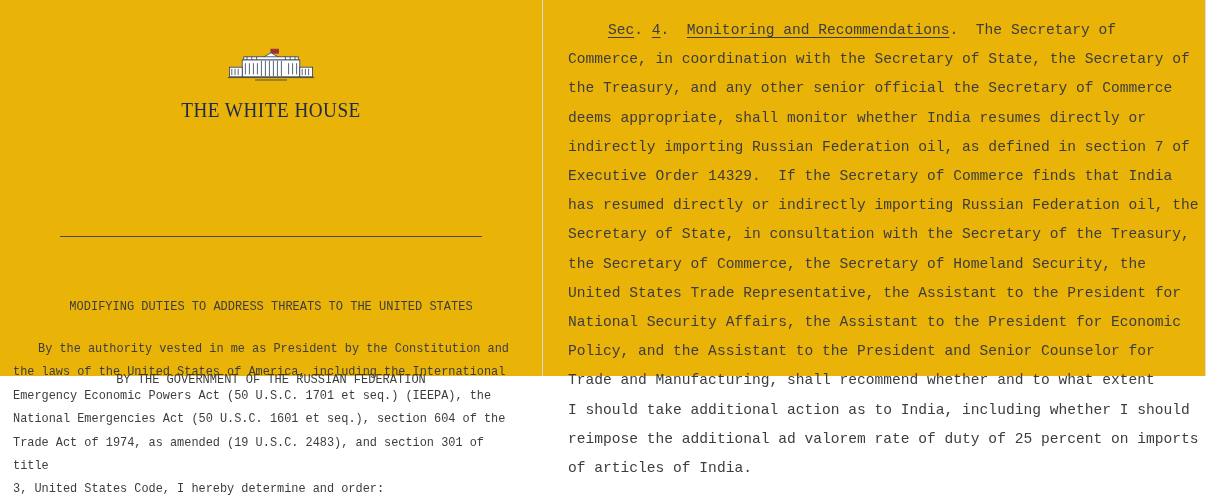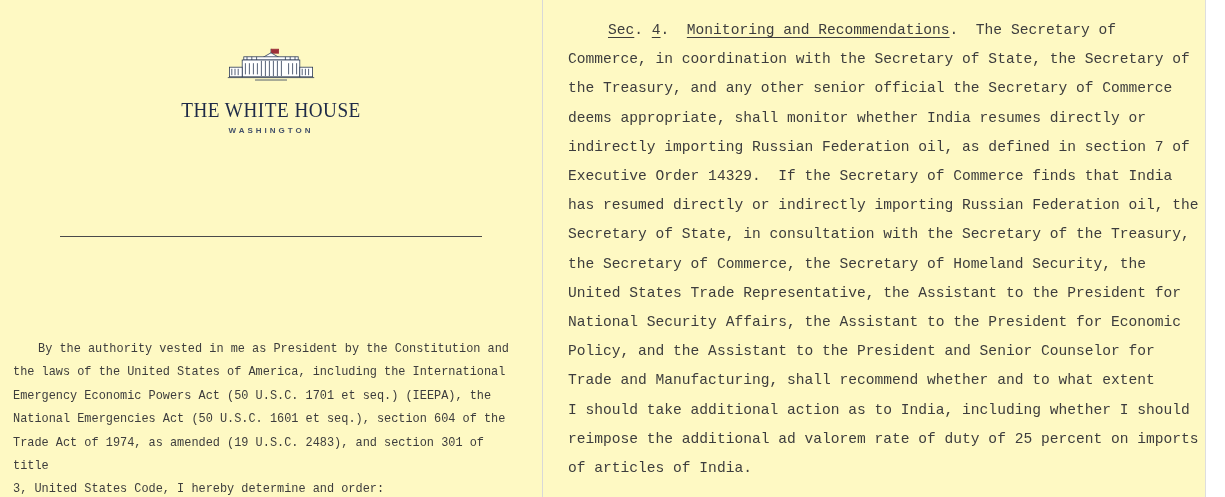--- a/index.html
+++ b/index.html
@@ -1,21 +1,21 @@
 <!DOCTYPE html>
 <html><head>
 <meta charset="utf-8">
 <style>
   html, body { margin: 0; padding: 0; background: #ffffff; }
   body {
     width: 1225px; height: 497px; position: relative; overflow: hidden;
     font-family: "Liberation Mono", "DejaVu Sans Mono", monospace;
     color: #3d3d3d;
   }
-  .page { position: absolute; top: 0; height: 497px; background: #fef9c3; }
+  .page { position: absolute; top: 0; height: 376px; background: #eab308; }
   .page-left  { left: 0; width: 542px; border-right: 1px solid #d8d8d8; }
   .page-right { left: 543px; width: 662px; border-right: 1px solid #dedede; }
 
   
   .letterhead { position: absolute; top: 47px; left: 0; width: 100%; text-align: center; }
   .wh-logo { display: block; margin: 0 auto; }
   .wh-title {
     margin-top: 2px;
     font-family: "Liberation Serif", "DejaVu Serif", serif;
     font-size: 20px; color: #1e2a47; letter-spacing: 0.5px;
@@ -80,25 +80,28 @@
 
         <rect x="8" y="24" width="16" height="12" fill="#ffffff"></rect>
         <rect x="96" y="24" width="16" height="12" fill="#ffffff"></rect>
         <path d="M11 26V34 M15 26V34 M19 26V34 M99 26V34 M103 26V34 M107 26V34"></path>
 
         <line x1="6" y1="37" x2="114" y2="37"></line>
         <line x1="40" y1="40" x2="80" y2="40"></line>
       </g>
     </svg>
     <div class="wh-title">THE WHITE HOUSE</div>
-    <div class="wh-sub">WASHINGTON</div>
   </div>
 
 
   <div class="divider"></div>
 
+  <div class="doc-title">
+    <div>MODIFYING DUTIES TO ADDRESS THREATS TO THE UNITED STATES</div>
+    <div>BY THE GOVERNMENT OF THE RUSSIAN FEDERATION</div>
+  </div>
 
   <div class="body-block left-body"><div class="tline indent"><span>By the authority vested in me as President by the Constitution and</span></div><div class="tline"><span>the laws of the United States of America, including the International</span></div><div class="tline"><span>Emergency Economic Powers Act (50 U.S.C. 1701 </span><span class="it">et seq.</span><span>) (IEEPA), the</span></div><div class="tline"><span>National Emergencies Act (50 U.S.C. 1601 </span><span class="it">et seq.</span><span>), section 604 of the</span></div><div class="tline"><span>Trade Act of 1974, as amended (19 U.S.C. 2483), and section 301 of title</span></div><div class="tline"><span>3, United States Code, I hereby determine and order:</span></div></div>
 </div>
 
 <div class="page page-right">
   <div class="body-block right-body"><div class="tline indent"><span class="ul">Sec</span><span>. </span><span class="ul">4</span><span>.  </span><span class="ul">Monitoring and Recommendations</span><span>.  The Secretary of</span></div><div class="tline"><span>Commerce, in coordination with the Secretary of State, the Secretary of</span></div><div class="tline"><span>the Treasury, and any other senior official the Secretary of Commerce</span></div><div class="tline"><span>deems appropriate, shall monitor whether India resumes directly or</span></div><div class="tline"><span>indirectly importing Russian Federation oil, as defined in section 7 of</span></div><div class="tline"><span>Executive Order 14329.  If the Secretary of Commerce finds that India</span></div><div class="tline"><span>has resumed directly or indirectly importing Russian Federation oil, the</span></div><div class="tline"><span>Secretary of State, in consultation with the Secretary of the Treasury,</span></div><div class="tline"><span>the Secretary of Commerce, the Secretary of Homeland Security, the</span></div><div class="tline"><span>United States Trade Representative, the Assistant to the President for</span></div><div class="tline"><span>National Security Affairs, the Assistant to the President for Economic</span></div><div class="tline"><span>Policy, and the Assistant to the President and Senior Counselor for</span></div><div class="tline"><span>Trade and Manufacturing, shall recommend whether and to what extent</span></div><div class="tline"><span>I should take additional action as to India, including whether I should</span></div><div class="tline"><span>reimpose the additional </span><span class="it">ad valorem</span><span> rate of duty of 25 percent on imports</span></div><div class="tline"><span>of articles of India.</span></div></div>
 </div>
 
 </body></html>

